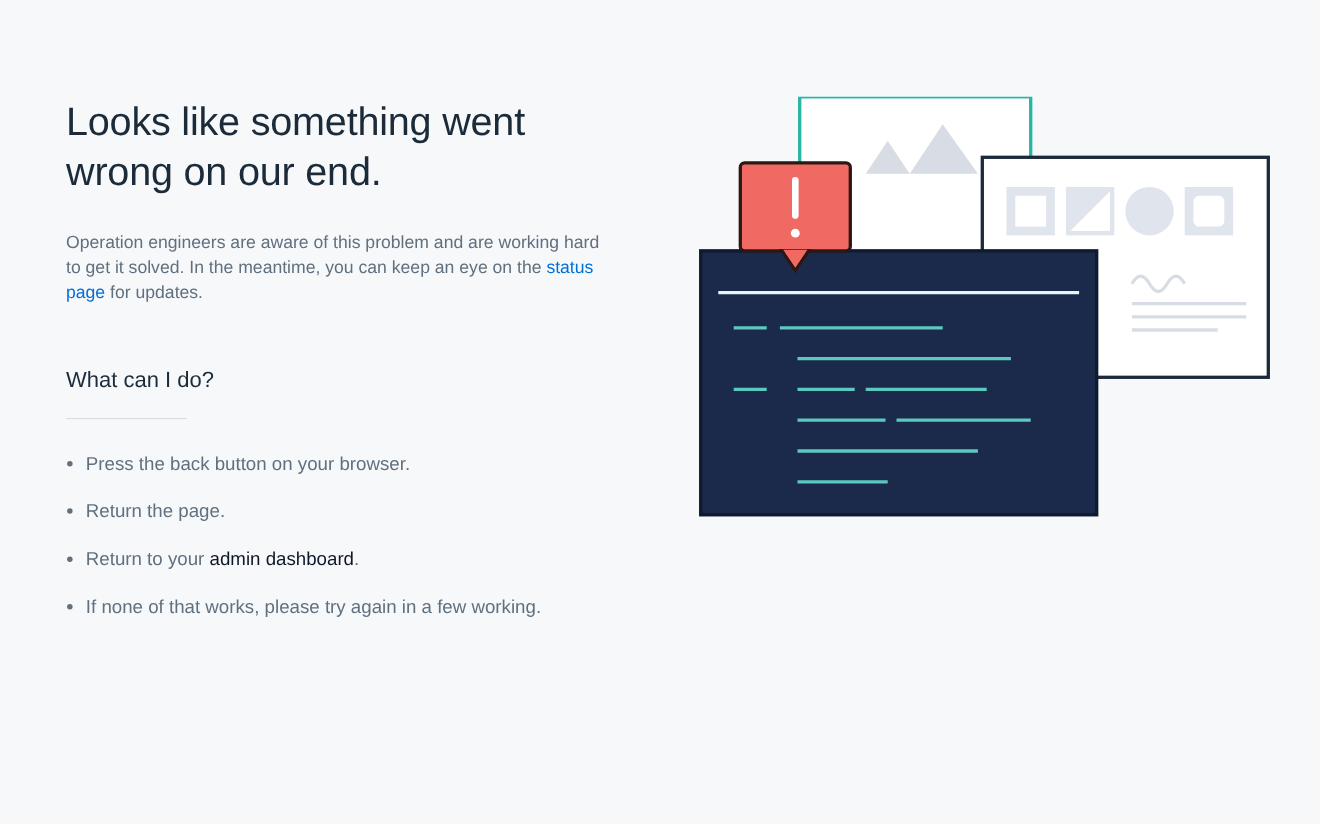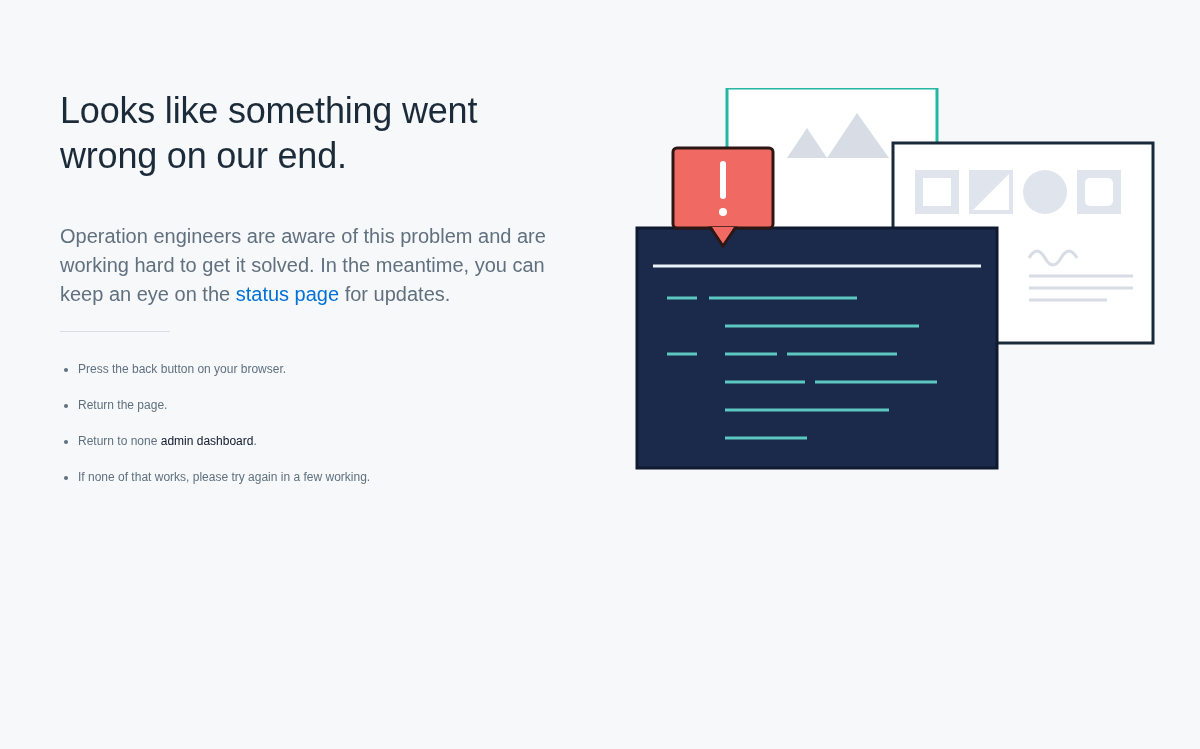--- a/index.html
+++ b/index.html
@@ -21,22 +21,22 @@
       max-width:540px;
     }
     h1{
       font-size:36px;
       line-height:1.25;
       font-weight:500;
       color:#1c2b39;
       letter-spacing:-0.2px;
     }
     .lede{
-      margin-top:44px;
-      font-size:20px;
+      margin-top:31px;
+      font-size:16px;
       line-height:1.45;
       font-weight:400;
       color:#61707f;
     }
     .lede a{ color:#0070d9; text-decoration:none; }
     h2{
       margin-top:56px;
       font-size:20px;
       font-weight:500;
       color:#1c2b39;
@@ -46,21 +46,21 @@
       width:110px;
       height:1px;
       background:#d8dee4;
     }
     .tips{
       margin-top:28px;
       list-style:disc;
       padding-left:18px;
     }
     .tips li{
-      font-size:12px;
+      font-size:17px;
       line-height:1.5;
       color:#60707f;
       margin-bottom:18px;
       max-width:460px;
     }
     .tips a{ color:#0f172a; text-decoration:none; }
 
     .right{
       flex:1;
       position:relative;
@@ -81,27 +81,28 @@
 
   <div class="left">
     <h1>Looks like something went wrong on our end.</h1>
 
     <p class="lede">
       <span>Operation engineers are aware of this problem and are working hard to get it solved. In the meantime, you can keep an eye on the </span>
       <a href="#">status page</a>
       <span> for updates.</span>
     </p>
 
+    <h2>What can I do?</h2>
     <div class="rule"></div>
 
     <ul class="tips">
       <li>Press the back button on your browser.</li>
       <li>Return the page.</li>
       <li>
-        <span>Return to none </span><a href="#">admin dashboard</a><span>.</span>
+        <span>Return to your </span><a href="#">admin dashboard</a><span>.</span>
       </li>
       <li>If none of that works, please try again in a few working.</li>
     </ul>
   </div>
 
   <div class="right">
     <div class="illus">
       <svg width="560" height="420" viewBox="0 0 560 420">
 
         <rect x="130" y="0" width="210" height="160" fill="#ffffff" stroke="#23b7a4" stroke-width="3"></rect>

